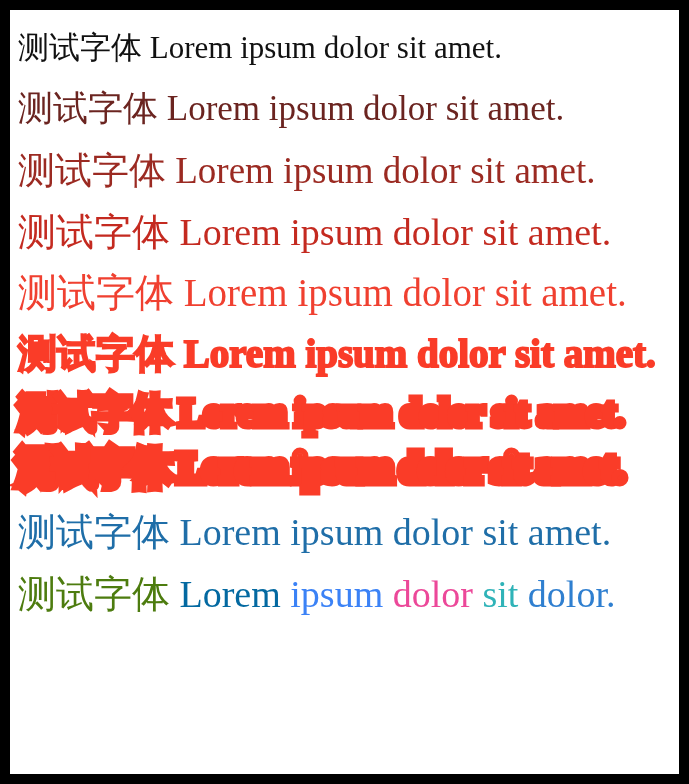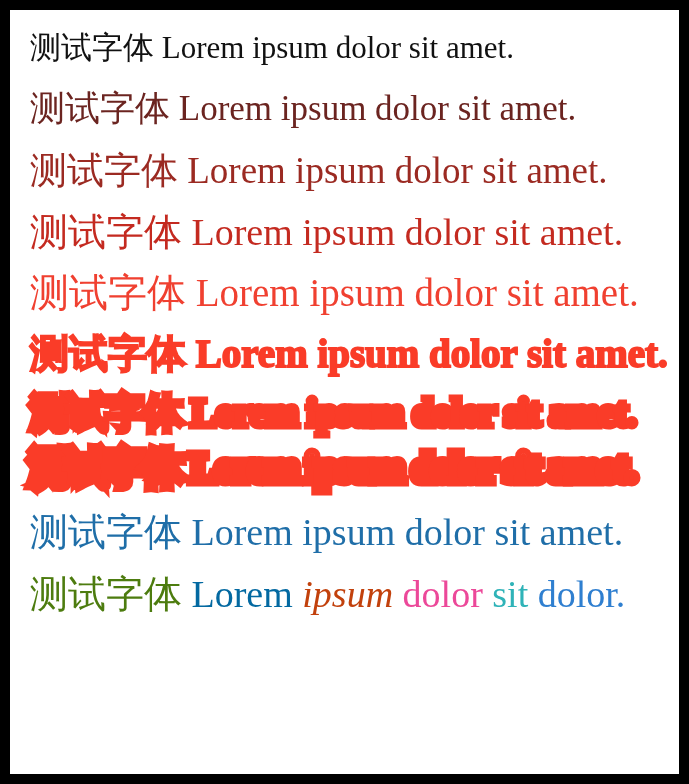--- a/index.html
+++ b/index.html
@@ -30,22 +30,22 @@
     box-sizing: border-box;
     display: flex;
     flex-direction: column;
     justify-content: flex-start;
     overflow: hidden;
   }
   .line {
     white-space: nowrap;
     line-height: 1.0;
     font-family: "Liberation Serif", serif;
-    padding-left: 20px;
     display: block;
+    margin-left: 8px;
   }
   
   .row1 {
     margin-top: 22px;
     font-size: 31px;
     color: #111111;
   }
   
   .row2 {
     margin-top: 28px;
@@ -105,21 +105,21 @@
   
   .row10 {
     margin-top: 24px;
     font-size: 38px;
     color: #8a4bd0;
   }
   .row10 .seg { display: inline; }
   .g0 { color: #4d7c0f; }
   .g1 { color: #e0559a; }
   .g2 { color: #0369a1; }
-  .g3 { color: #c2410c; font-style: italic; }
+  .g3 { color: #3b82f6; }
   .g4 { color: #86c94a; }
   .g5 { color: #ec4899; }
   .g6 { color: #2fb3b8; text-align: right; }
   .g7 { color: #2f7fd0; }
 </style>
 </head>
 <body>
 
 <div id="page">
   <div id="canvas">

